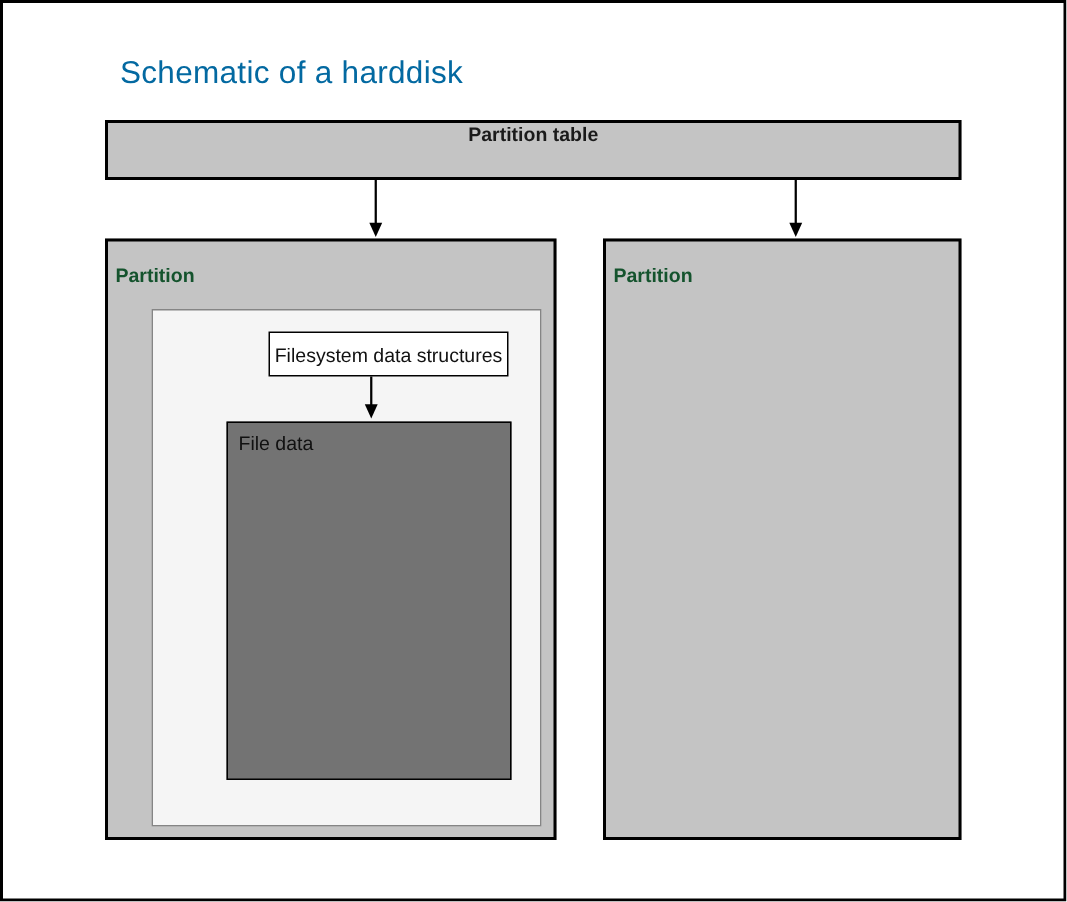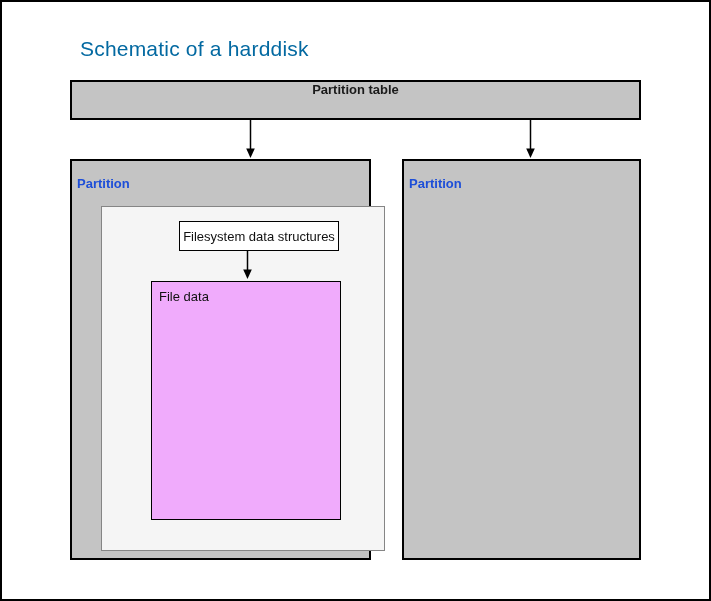--- a/index.html
+++ b/index.html
@@ -64,28 +64,28 @@
     top: 157px;
     width: 239px;
     height: 401px;
   }
   .plabel {
     position: absolute;
     left: 5px;
     top: 15px;
     font-size: 13px;
     font-weight: 700;
-    color: #1d4ed8;
+    color: #14532d;
     white-space: nowrap;
   }
   .fs-area {
     position: absolute;
     left: 29px;
     top: 45px;
-    width: 284px;
+    width: 260px;
     height: 345px;
     box-sizing: border-box;
     background: #f5f5f5;
     border: 1px solid #858585;
   }
   .fs-box {
     position: absolute;
     left: 77px;
     top: 14px;
     width: 160px;
@@ -103,21 +103,21 @@
     color: #111111;
     white-space: nowrap;
   }
   .fd-box {
     position: absolute;
     left: 49px;
     top: 74px;
     width: 190px;
     height: 239px;
     box-sizing: border-box;
-    background: #f0abfc;
+    background: #737373;
     border: 1px solid #000000;
     padding: 5px 0 0 7px;
   }
   .fd-box-label {
     font-size: 13px;
     font-weight: 400;
     color: #111111;
     white-space: nowrap;
   }
   .arrows {

